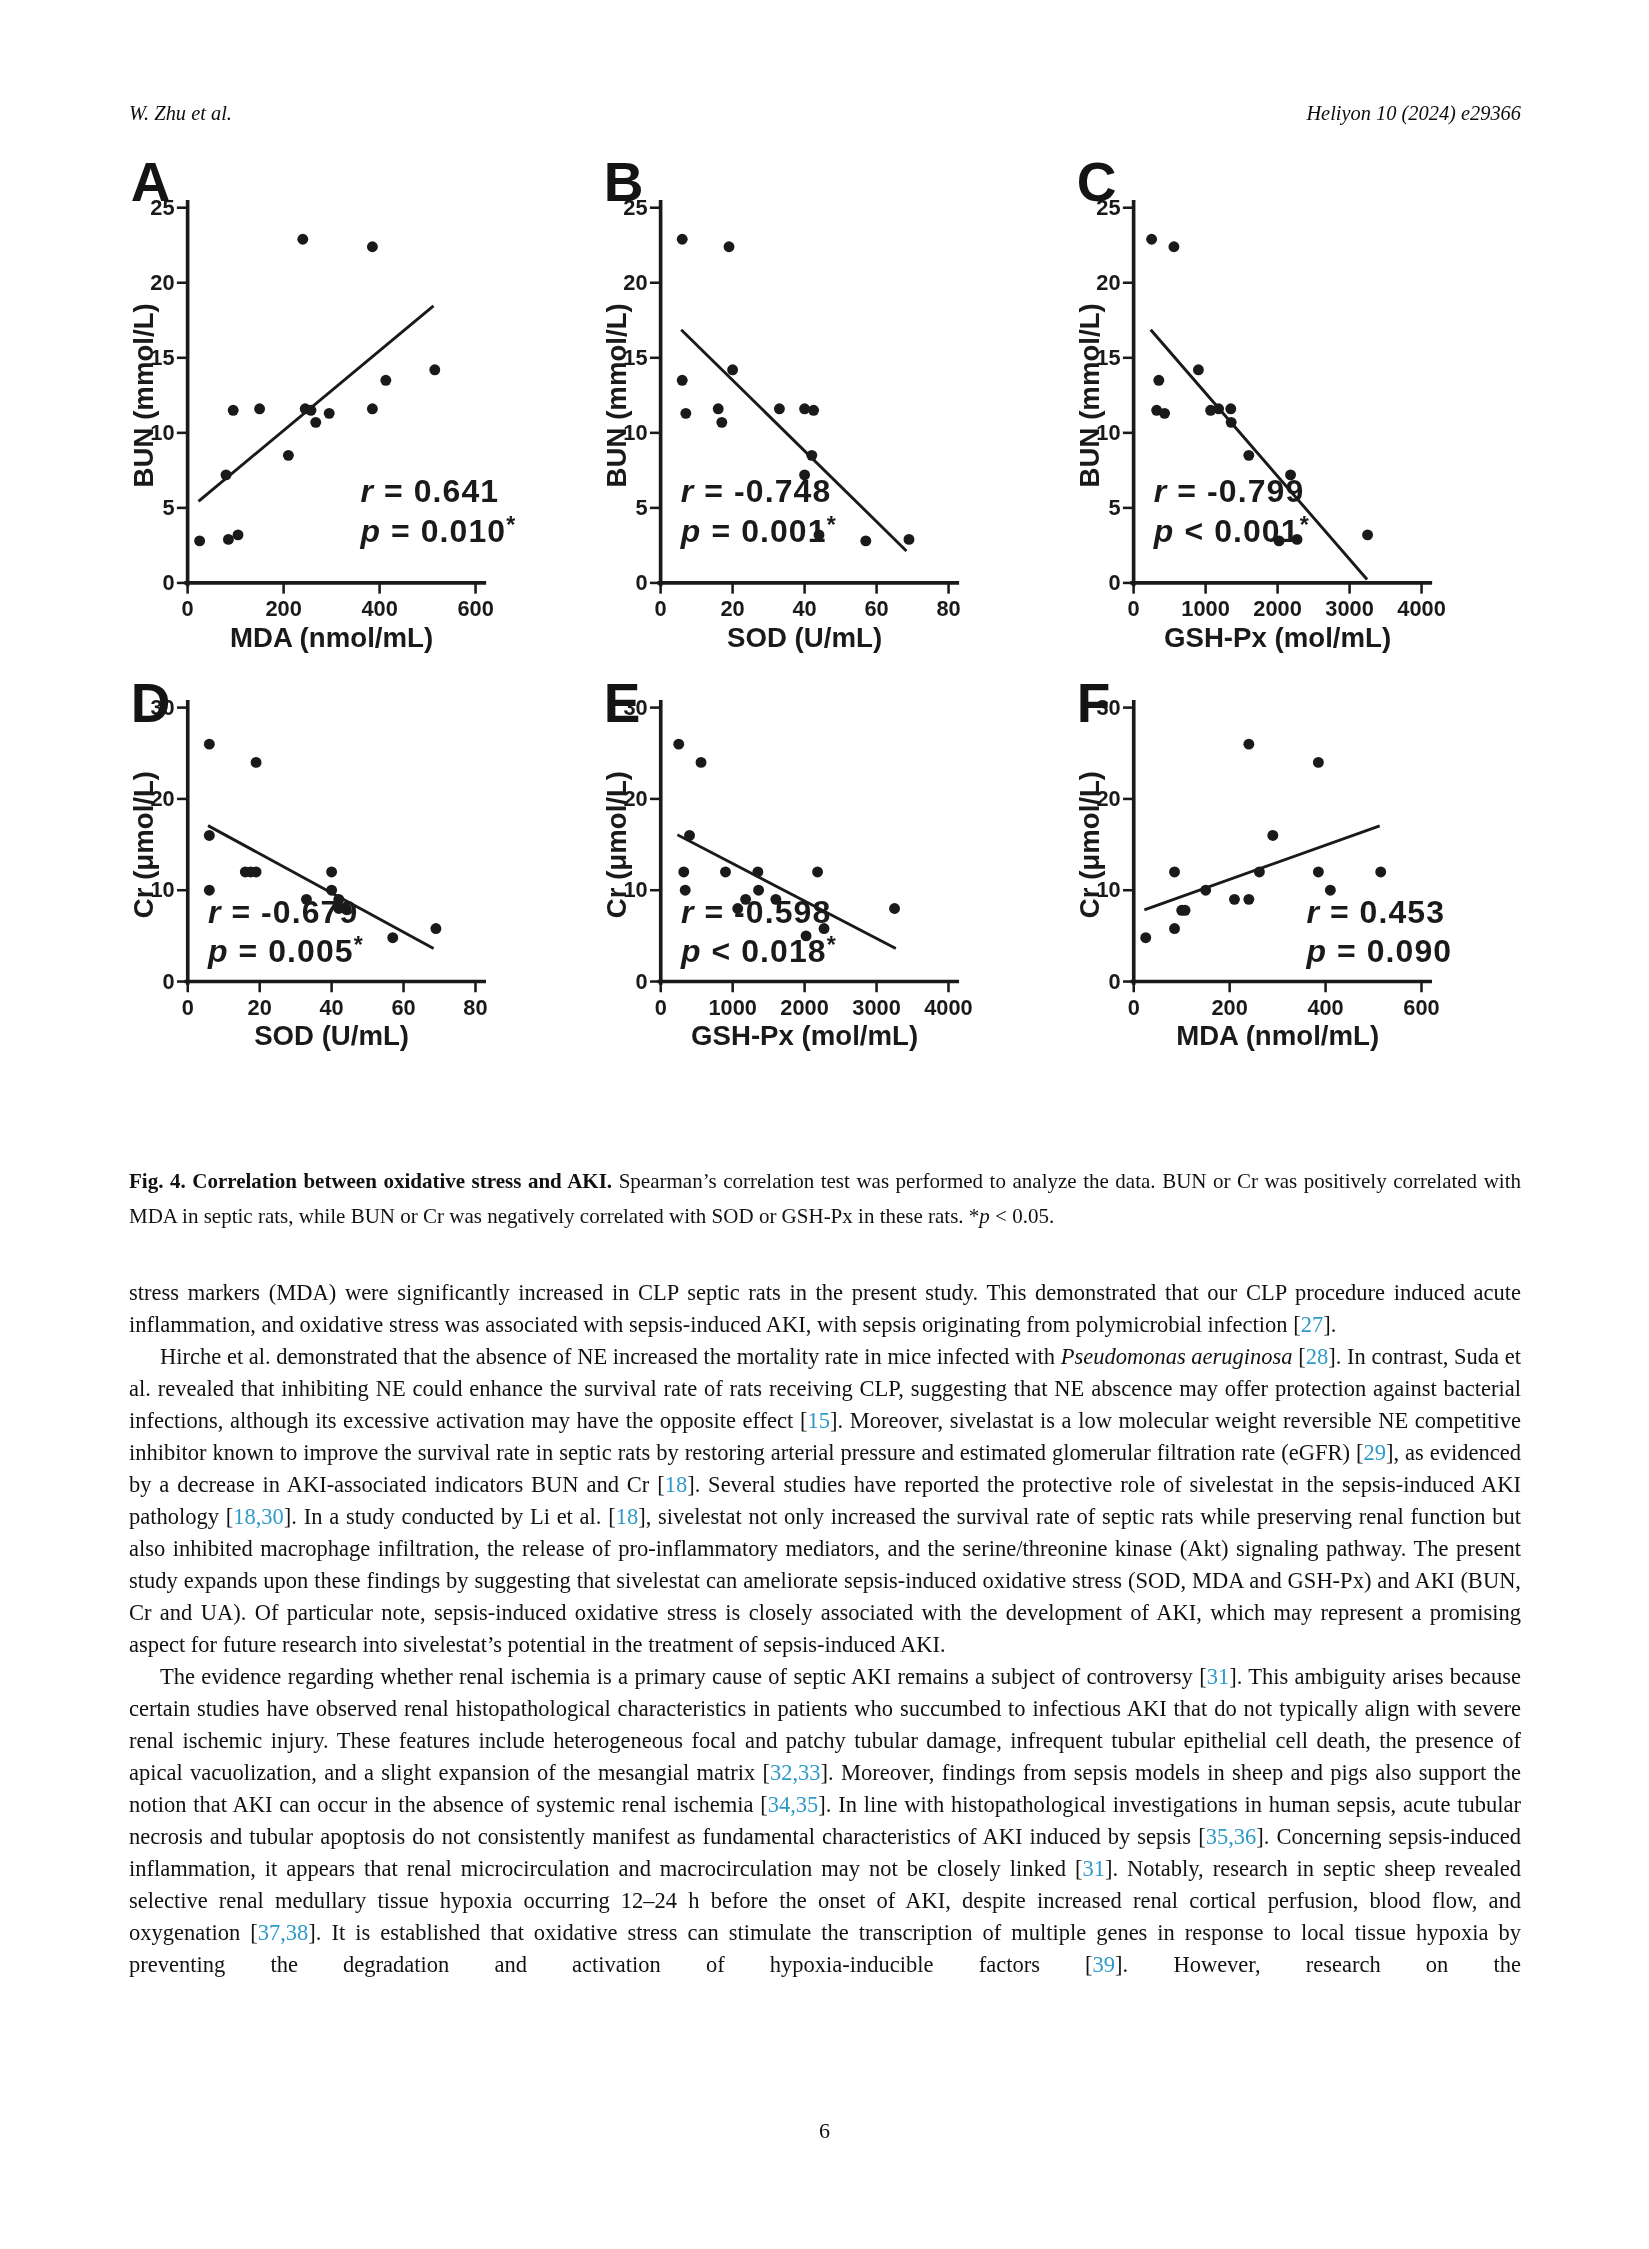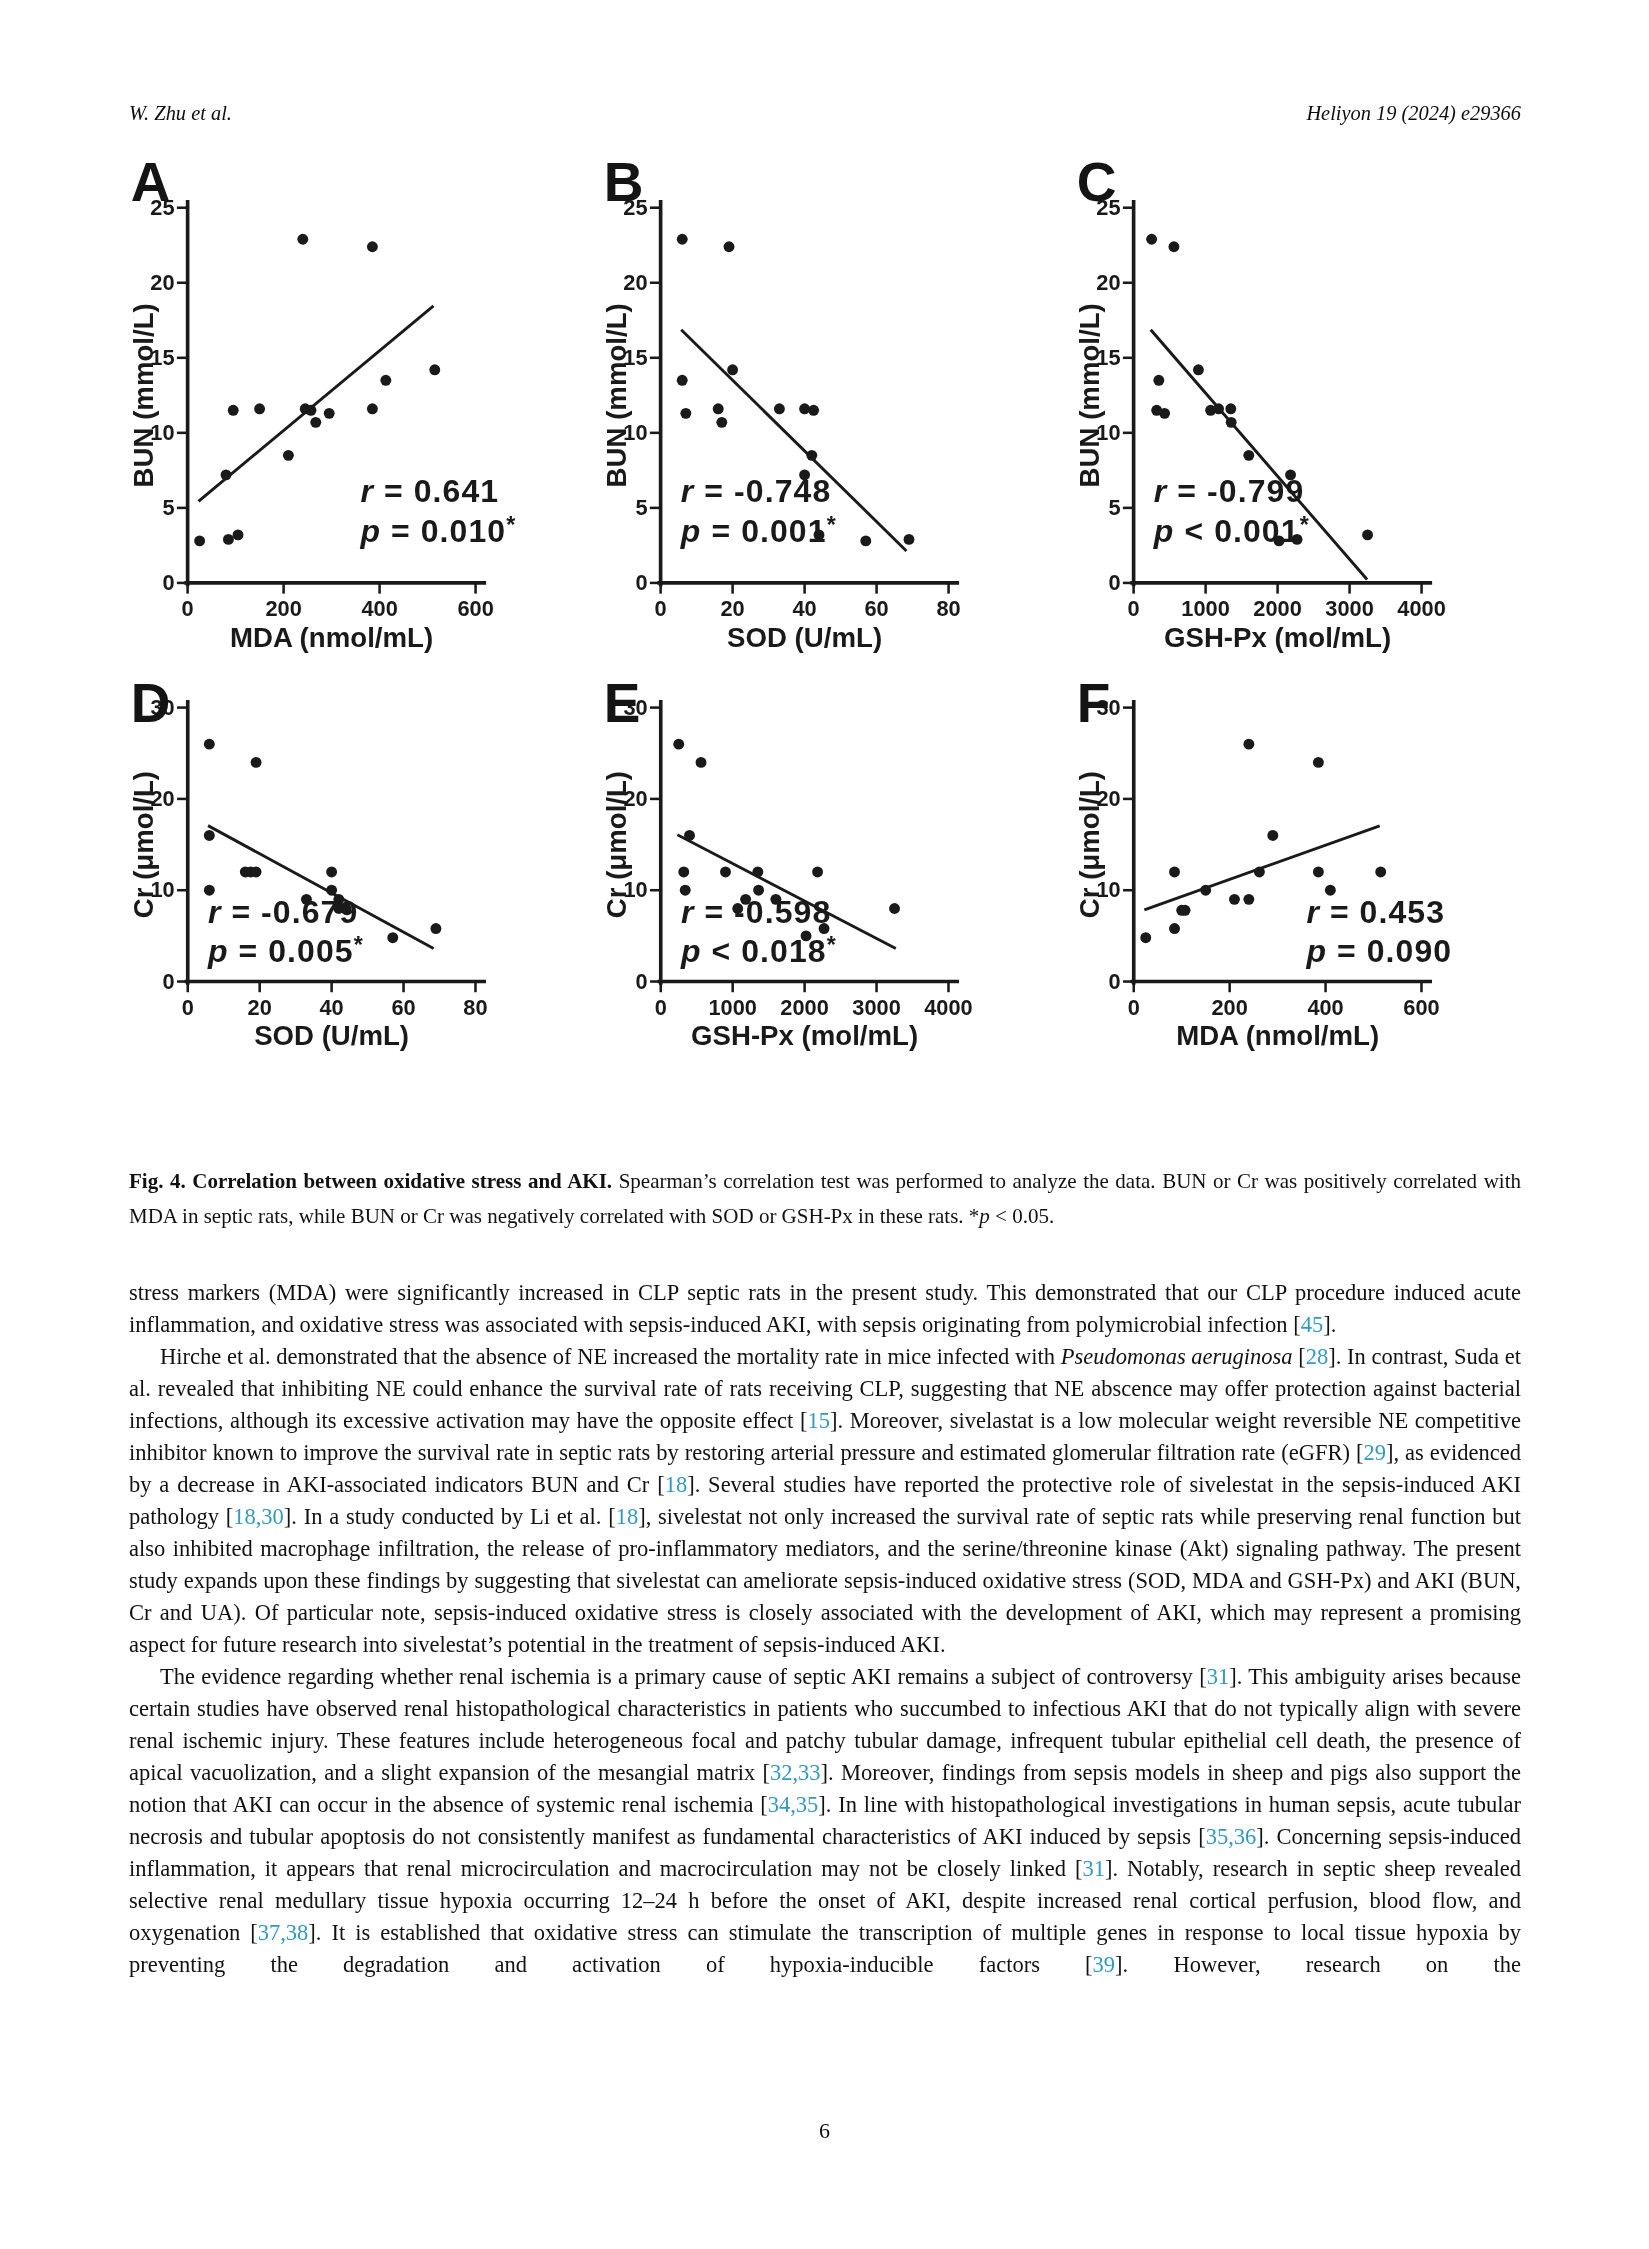--- a/index.html
+++ b/index.html
@@ -32,21 +32,21 @@
   .footer{position:absolute;top:2118px;left:0;width:1649px;text-align:center;
           font-family:"Liberation Serif",serif;font-size:22px;color:#111;}
 </style>
 </head>
 <body>
 
 <div class="page">
 
   <div class="header">
     <span>W. Zhu et al.</span>
-    <span>Heliyon 19 (2024) e29366</span>
+    <span>Heliyon 10 (2024) e29366</span>
   </div>
 
   <div class="figure-grid">
     <figure class="panel">
       <div class="letter">A</div>
       <svg class="chart" viewBox="0 0 650 700" width="473" height="509">
           <line x1="88" y1="594" x2="498" y2="594" stroke="#1a1a1a" stroke-width="5" stroke-linecap="square"></line>
           <line x1="90" y1="596" x2="90" y2="70" stroke="#1a1a1a" stroke-width="5" stroke-linecap="square"></line>
           <line x1="90" y1="594" x2="90" y2="607" stroke="#1a1a1a" stroke-width="3.5" stroke-linecap="square"></line>
           <text x="90" y="640" text-anchor="middle" font-size="30">0</text>
@@ -320,21 +320,21 @@
           <circle cx="429.9" cy="275.2" r="7.5" fill="#1a1a1a"></circle>
           <text x="327.6" y="344.945" font-size="44" letter-spacing="1.5"><tspan font-style="italic">r</tspan><tspan> = 0.453</tspan></text>
           <text x="327.6" y="398.945" font-size="44" letter-spacing="1.5"><tspan font-style="italic">p</tspan><tspan> = 0.090</tspan></text>
         </svg>
     </figure>
   </div>
 
   <div class="caption" id="caption-el"><b>Fig. 4. Correlation between oxidative stress and AKI.</b> Spearman’s correlation test was performed to analyze the data. BUN or Cr was positively correlated with MDA in septic rats, while BUN or Cr was negatively correlated with SOD or GSH-Px in these rats. *<i>p</i> &lt; 0.05.</div>
 
   <div class="body-text" id="body-el">
-      <p>stress markers (MDA) were significantly increased in CLP septic rats in the present study. This demonstrated that our CLP procedure induced acute inflammation, and oxidative stress was associated with sepsis-induced AKI, with sepsis originating from polymicrobial infection <span class="citation"><span>[</span><span class="num">45</span><span>]</span></span>.</p>
+      <p>stress markers (MDA) were significantly increased in CLP septic rats in the present study. This demonstrated that our CLP procedure induced acute inflammation, and oxidative stress was associated with sepsis-induced AKI, with sepsis originating from polymicrobial infection <span class="citation"><span>[</span><span class="num">27</span><span>]</span></span>.</p>
       <p class="indent">Hirche et al. demonstrated that the absence of NE increased the mortality rate in mice infected with <i>Pseudomonas aeruginosa</i> <span class="citation"><span>[</span><span class="num">28</span><span>]</span></span>. In contrast, Suda et al. revealed that inhibiting NE could enhance the survival rate of rats receiving CLP, suggesting that NE abscence may offer protection against bacterial infections, although its excessive activation may have the opposite effect <span class="citation"><span>[</span><span class="num">15</span><span>]</span></span>. Moreover, sivelastat is a low molecular weight reversible NE competitive inhibitor known to improve the survival rate in septic rats by restoring arterial pressure and estimated glomerular filtration rate (eGFR) <span class="citation"><span>[</span><span class="num">29</span><span>]</span></span>, as evidenced by a decrease in AKI-associated indicators BUN and Cr <span class="citation"><span>[</span><span class="num">18</span><span>]</span></span>. Several studies have reported the protective role of sivelestat in the sepsis-induced AKI pathology <span class="citation"><span>[</span><span class="num">18,30</span><span>]</span></span>. In a study conducted by Li et al. <span class="citation"><span>[</span><span class="num">18</span><span>]</span></span>, sivelestat not only increased the survival rate of septic rats while preserving renal function but also inhibited macrophage infiltration, the release of pro-inflammatory mediators, and the serine/threonine kinase (Akt) signaling pathway. The present study expands upon these findings by suggesting that sivelestat can ameliorate sepsis-induced oxidative stress (SOD, MDA and GSH-Px) and AKI (BUN, Cr and UA). Of particular note, sepsis-induced oxidative stress is closely associated with the development of AKI, which may represent a promising aspect for future research into sivelestat’s potential in the treatment of sepsis-induced AKI.</p>
       <p class="indent flush-last">The evidence regarding whether renal ischemia is a primary cause of septic AKI remains a subject of controversy <span class="citation"><span>[</span><span class="num">31</span><span>]</span></span>. This ambiguity arises because certain studies have observed renal histopathological characteristics in patients who succumbed to infectious AKI that do not typically align with severe renal ischemic injury. These features include heterogeneous focal and patchy tubular damage, infrequent tubular epithelial cell death, the presence of apical vacuolization, and a slight expansion of the mesangial matrix <span class="citation"><span>[</span><span class="num">32,33</span><span>]</span></span>. Moreover, findings from sepsis models in sheep and pigs also support the notion that AKI can occur in the absence of systemic renal ischemia <span class="citation"><span>[</span><span class="num">34,35</span><span>]</span></span>. In line with histopathological investigations in human sepsis, acute tubular necrosis and tubular apoptosis do not consistently manifest as fundamental characteristics of AKI induced by sepsis <span class="citation"><span>[</span><span class="num">35,36</span><span>]</span></span>. Concerning sepsis-induced inflammation, it appears that renal microcirculation and macrocirculation may not be closely linked <span class="citation"><span>[</span><span class="num">31</span><span>]</span></span>. Notably, research in septic sheep revealed selective renal medullary tissue hypoxia occurring 12–24 h before the onset of AKI, despite increased renal cortical perfusion, blood flow, and oxygenation <span class="citation"><span>[</span><span class="num">37,38</span><span>]</span></span>. It is established that oxidative stress can stimulate the transcription of multiple genes in response to local tissue hypoxia by preventing the degradation and activation of hypoxia-inducible factors <span class="citation"><span>[</span><span class="num">39</span><span>]</span></span>. However, research on the</p>
     </div>
 
   <div class="footer">6</div>
 
 </div>
 
 
 </body></html>

